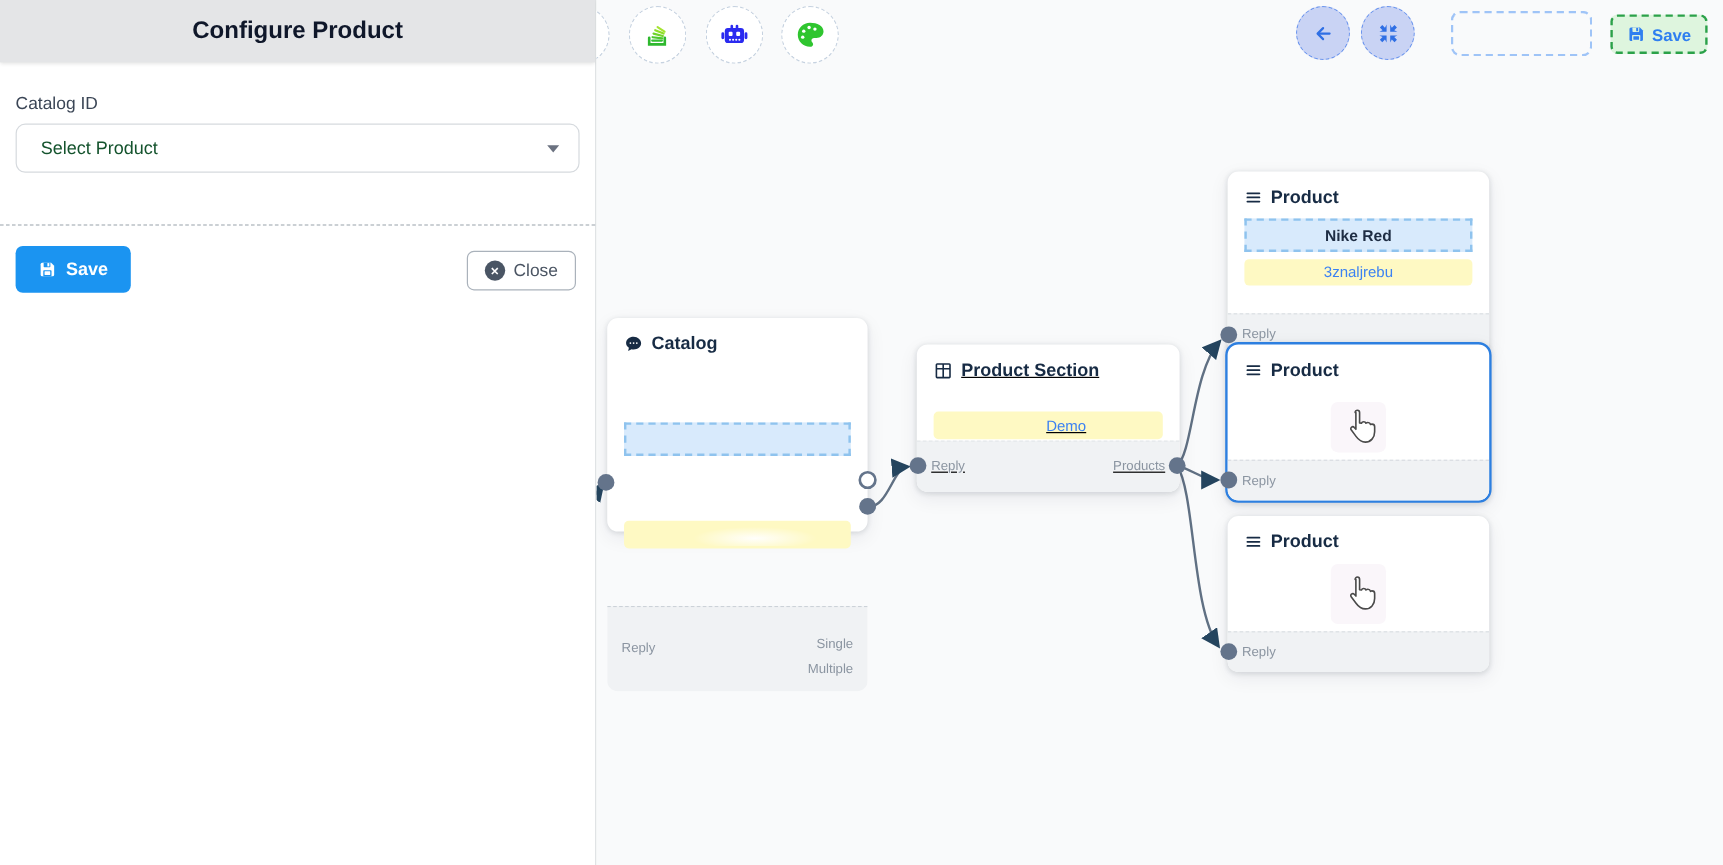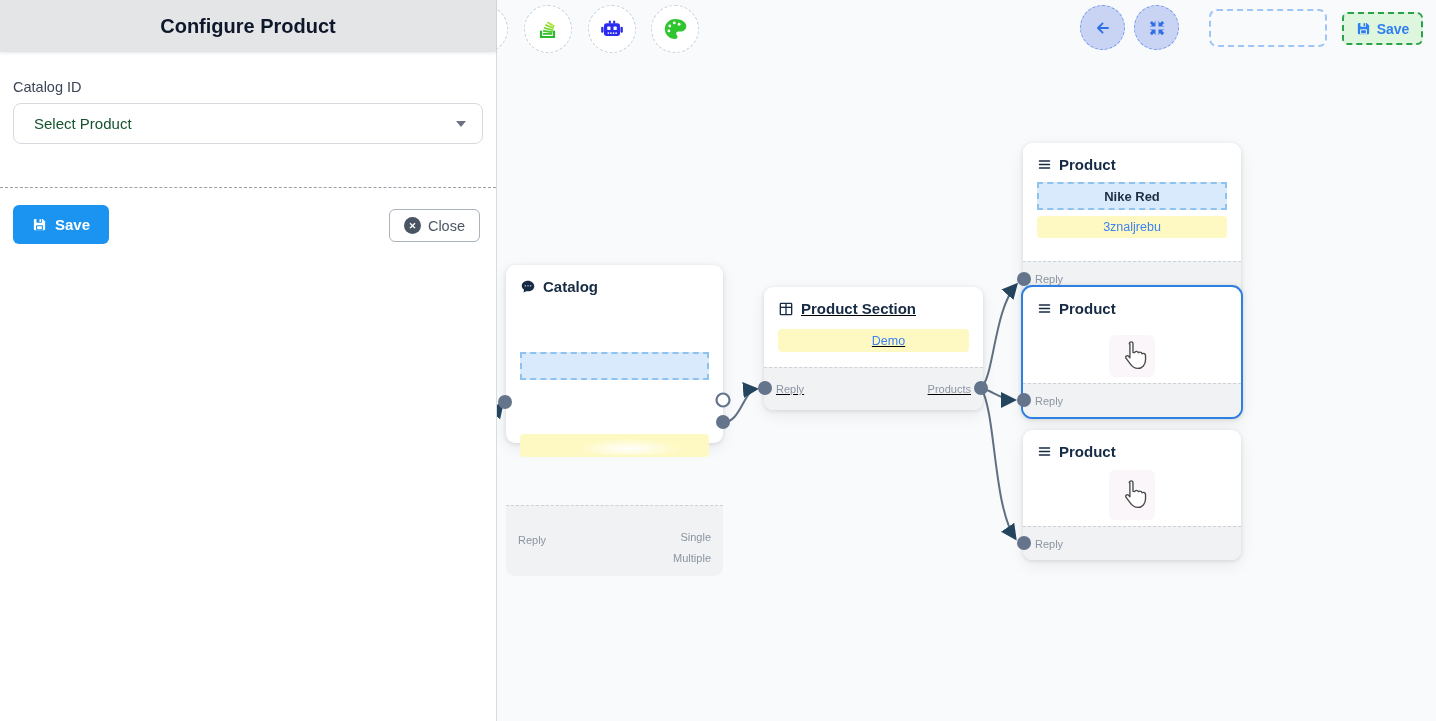--- a/index.html
+++ b/index.html
@@ -227,21 +227,21 @@
     <div class="node-header">
       <span style="display:flex;">
         <svg width="16" height="16" viewBox="0 0 24 24" fill="none" stroke="#172b44" stroke-width="2">
           <rect x="3.5" y="3.5" width="17" height="17" rx="1"></rect>
           <line x1="3.5" y1="9.5" x2="20.5" y2="9.5"></line>
           <line x1="12" y1="3.5" x2="12" y2="20.5"></line>
         </svg>
       </span>
       <span class="node-title">Product Section</span>
     </div>
-    <div class="chip-gray" style="margin-top:4px; min-height:23px;padding-left:30px;">
+    <div class="chip-gray" style="margin-top:18px; min-height:23px;padding-left:30px;">
       <span>Demo</span>
     </div>
     <div class="node-footer">
       <div class="footer-row" style="height:42px;">
         <span class="footer-label">Reply</span>
         <span class="footer-label">Products</span>
       </div>
     </div>
   </div>
 

